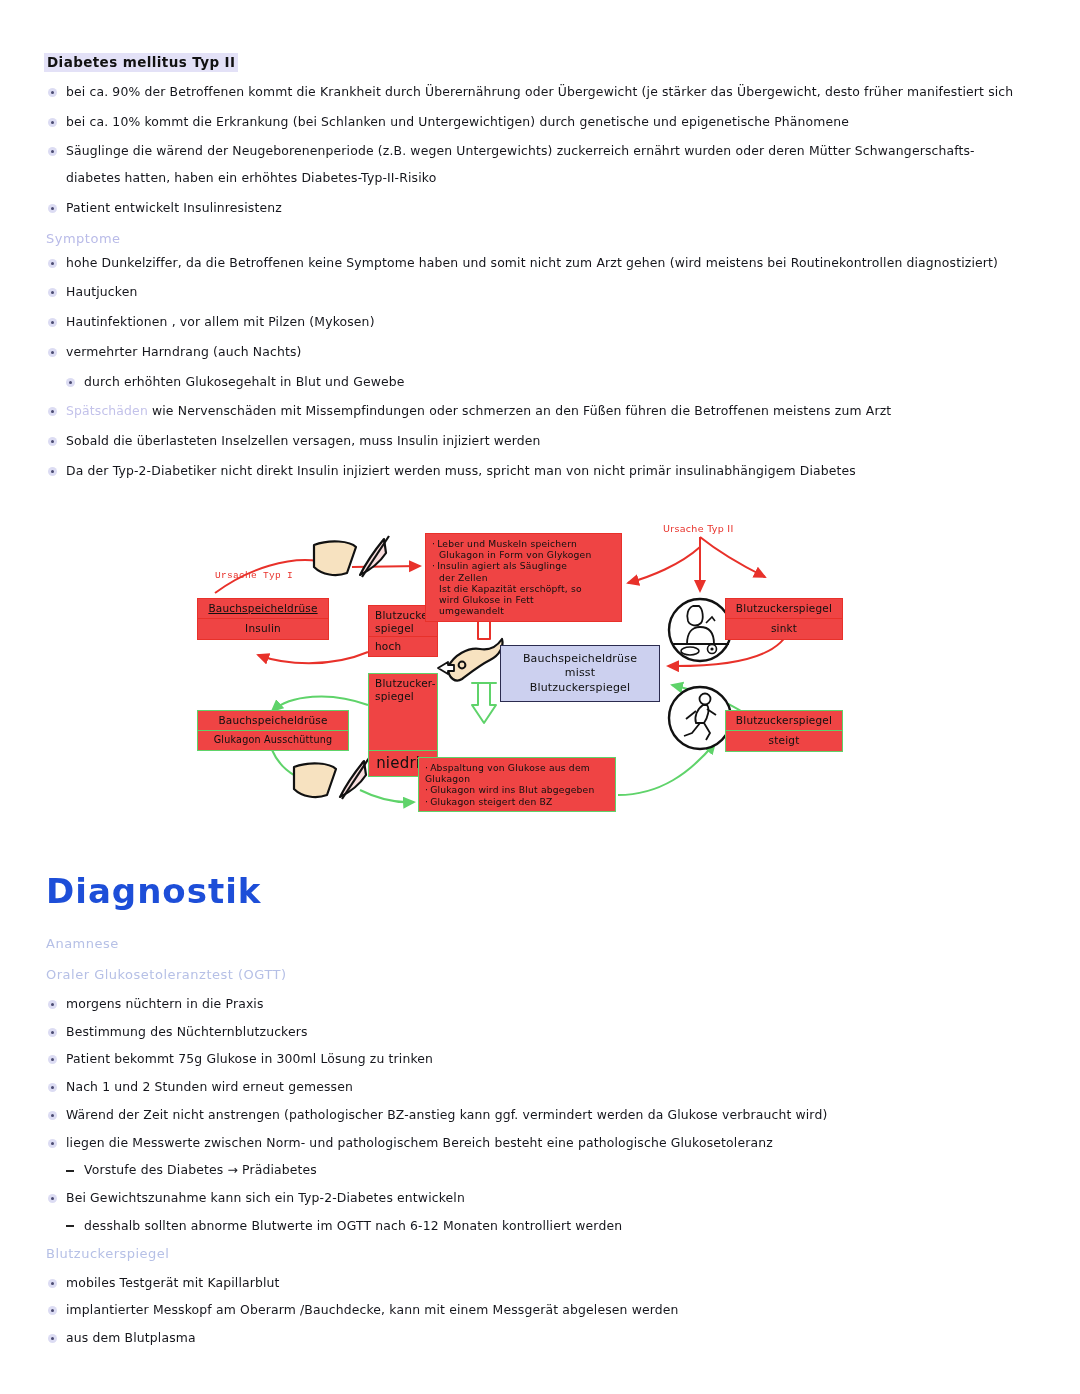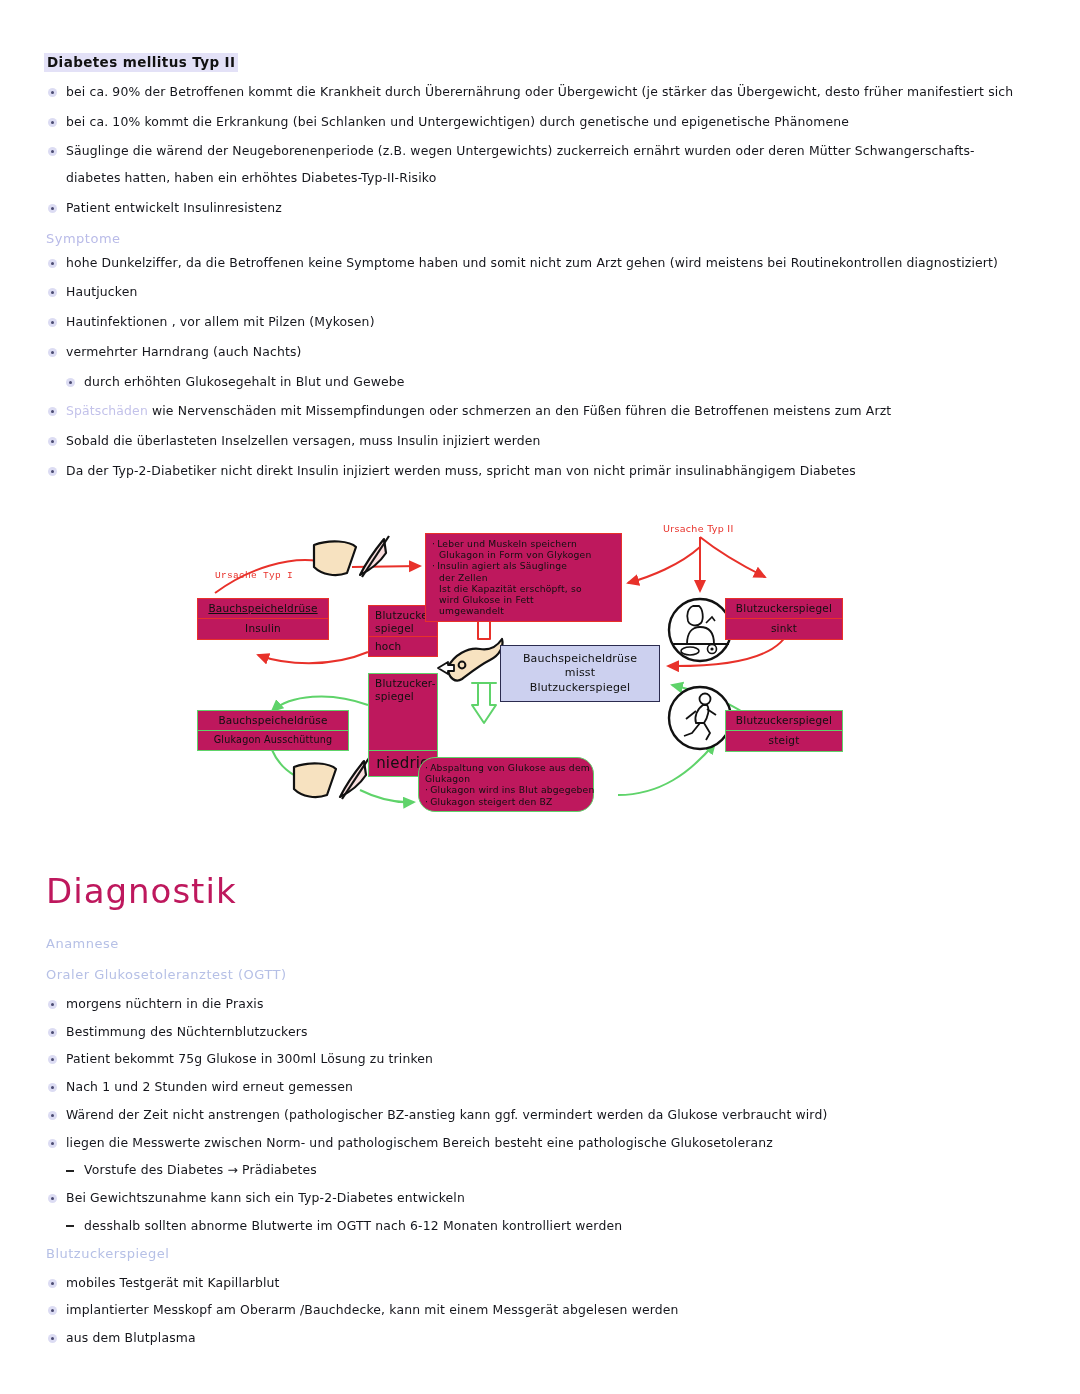--- a/index.html
+++ b/index.html
@@ -38,23 +38,23 @@
     font-size: 13px;
     letter-spacing: 0.5px;
     color: #b9bbe8;
     margin: 14px 0 9px 2px;
     font-weight: 500;
   }
   .h-sub.teal { color: #b6c0e6; }
 
   .h-big {
     font-size: 34px;
-    color: #be185d;
+    color: #1d4ed8;
     letter-spacing: 1px;
-    font-weight: 400;
+    font-weight: 700;
     margin: 0 0 28px 2px;
     line-height: 1;
   }
 
   ul.bl { list-style: none; margin: 0; padding: 0; }
   ul.bl li {
     position: relative;
     padding-left: 22px;
     font-size: 12.4px;
     line-height: 1.35;
@@ -93,21 +93,21 @@
   
   #diagram {
     position: absolute;
     left: 0; top: 505px;
     width: 1080px; height: 355px;
   }
   #diagram svg { position:absolute; left:0; top:0; }
 
   .dbox {
     position: absolute;
-    background: #be185d;
+    background: #ef4444;
     font-size: 10px;
     line-height: 1.28;
     letter-spacing: 0.2px;
     color: #101010;
   }
   .dbox.red   { border: 1.6px solid #e8312a; }
   .dbox.green { border: 1.6px solid #5fd36a; }
   .dbox .hd {
     padding: 3px 6px 3px 6px;
     text-align: center;
@@ -327,21 +327,21 @@
   <div class="dbox red info" style="left:425px; top:28px; width:197px;">
     <span class="it"><span class="dt">·</span><span>Leber und Muskeln speichern</span></span>
     <span class="it ind"><span>Glukagon in Form von Glykogen</span></span>
     <span class="it"><span class="dt">·</span><span>Insulin agiert als Säuglinge</span></span>
     <span class="it ind"><span>der Zellen</span></span>
     <span class="it ind"><span>Ist die Kapazität erschöpft, so</span></span>
     <span class="it ind"><span>wird Glukose in Fett</span></span>
     <span class="it ind"><span>umgewandelt</span></span>
   </div>
 
-  <div class="dbox green info" style="left:418px; top:252px; width:176px;border-radius:17px;">
+  <div class="dbox green info" style="left:418px; top:252px; width:198px;">
     <span class="it"><span class="dt">·</span><span>Abspaltung von Glukose aus dem</span></span>
     <span class="it"><span>Glukagon</span></span>
     <span class="it"><span class="dt">·</span><span>Glukagon wird ins Blut abgegeben</span></span>
     <span class="it"><span class="dt">·</span><span>Glukagon steigert  den BZ</span></span>
   </div>
 
   <div class="bluebox" style="left:500px; top:140px; width:160px;">
     <span>Bauchspeicheldrüse misst</span><br>
     <span>Blutzuckerspiegel</span>
   </div>

